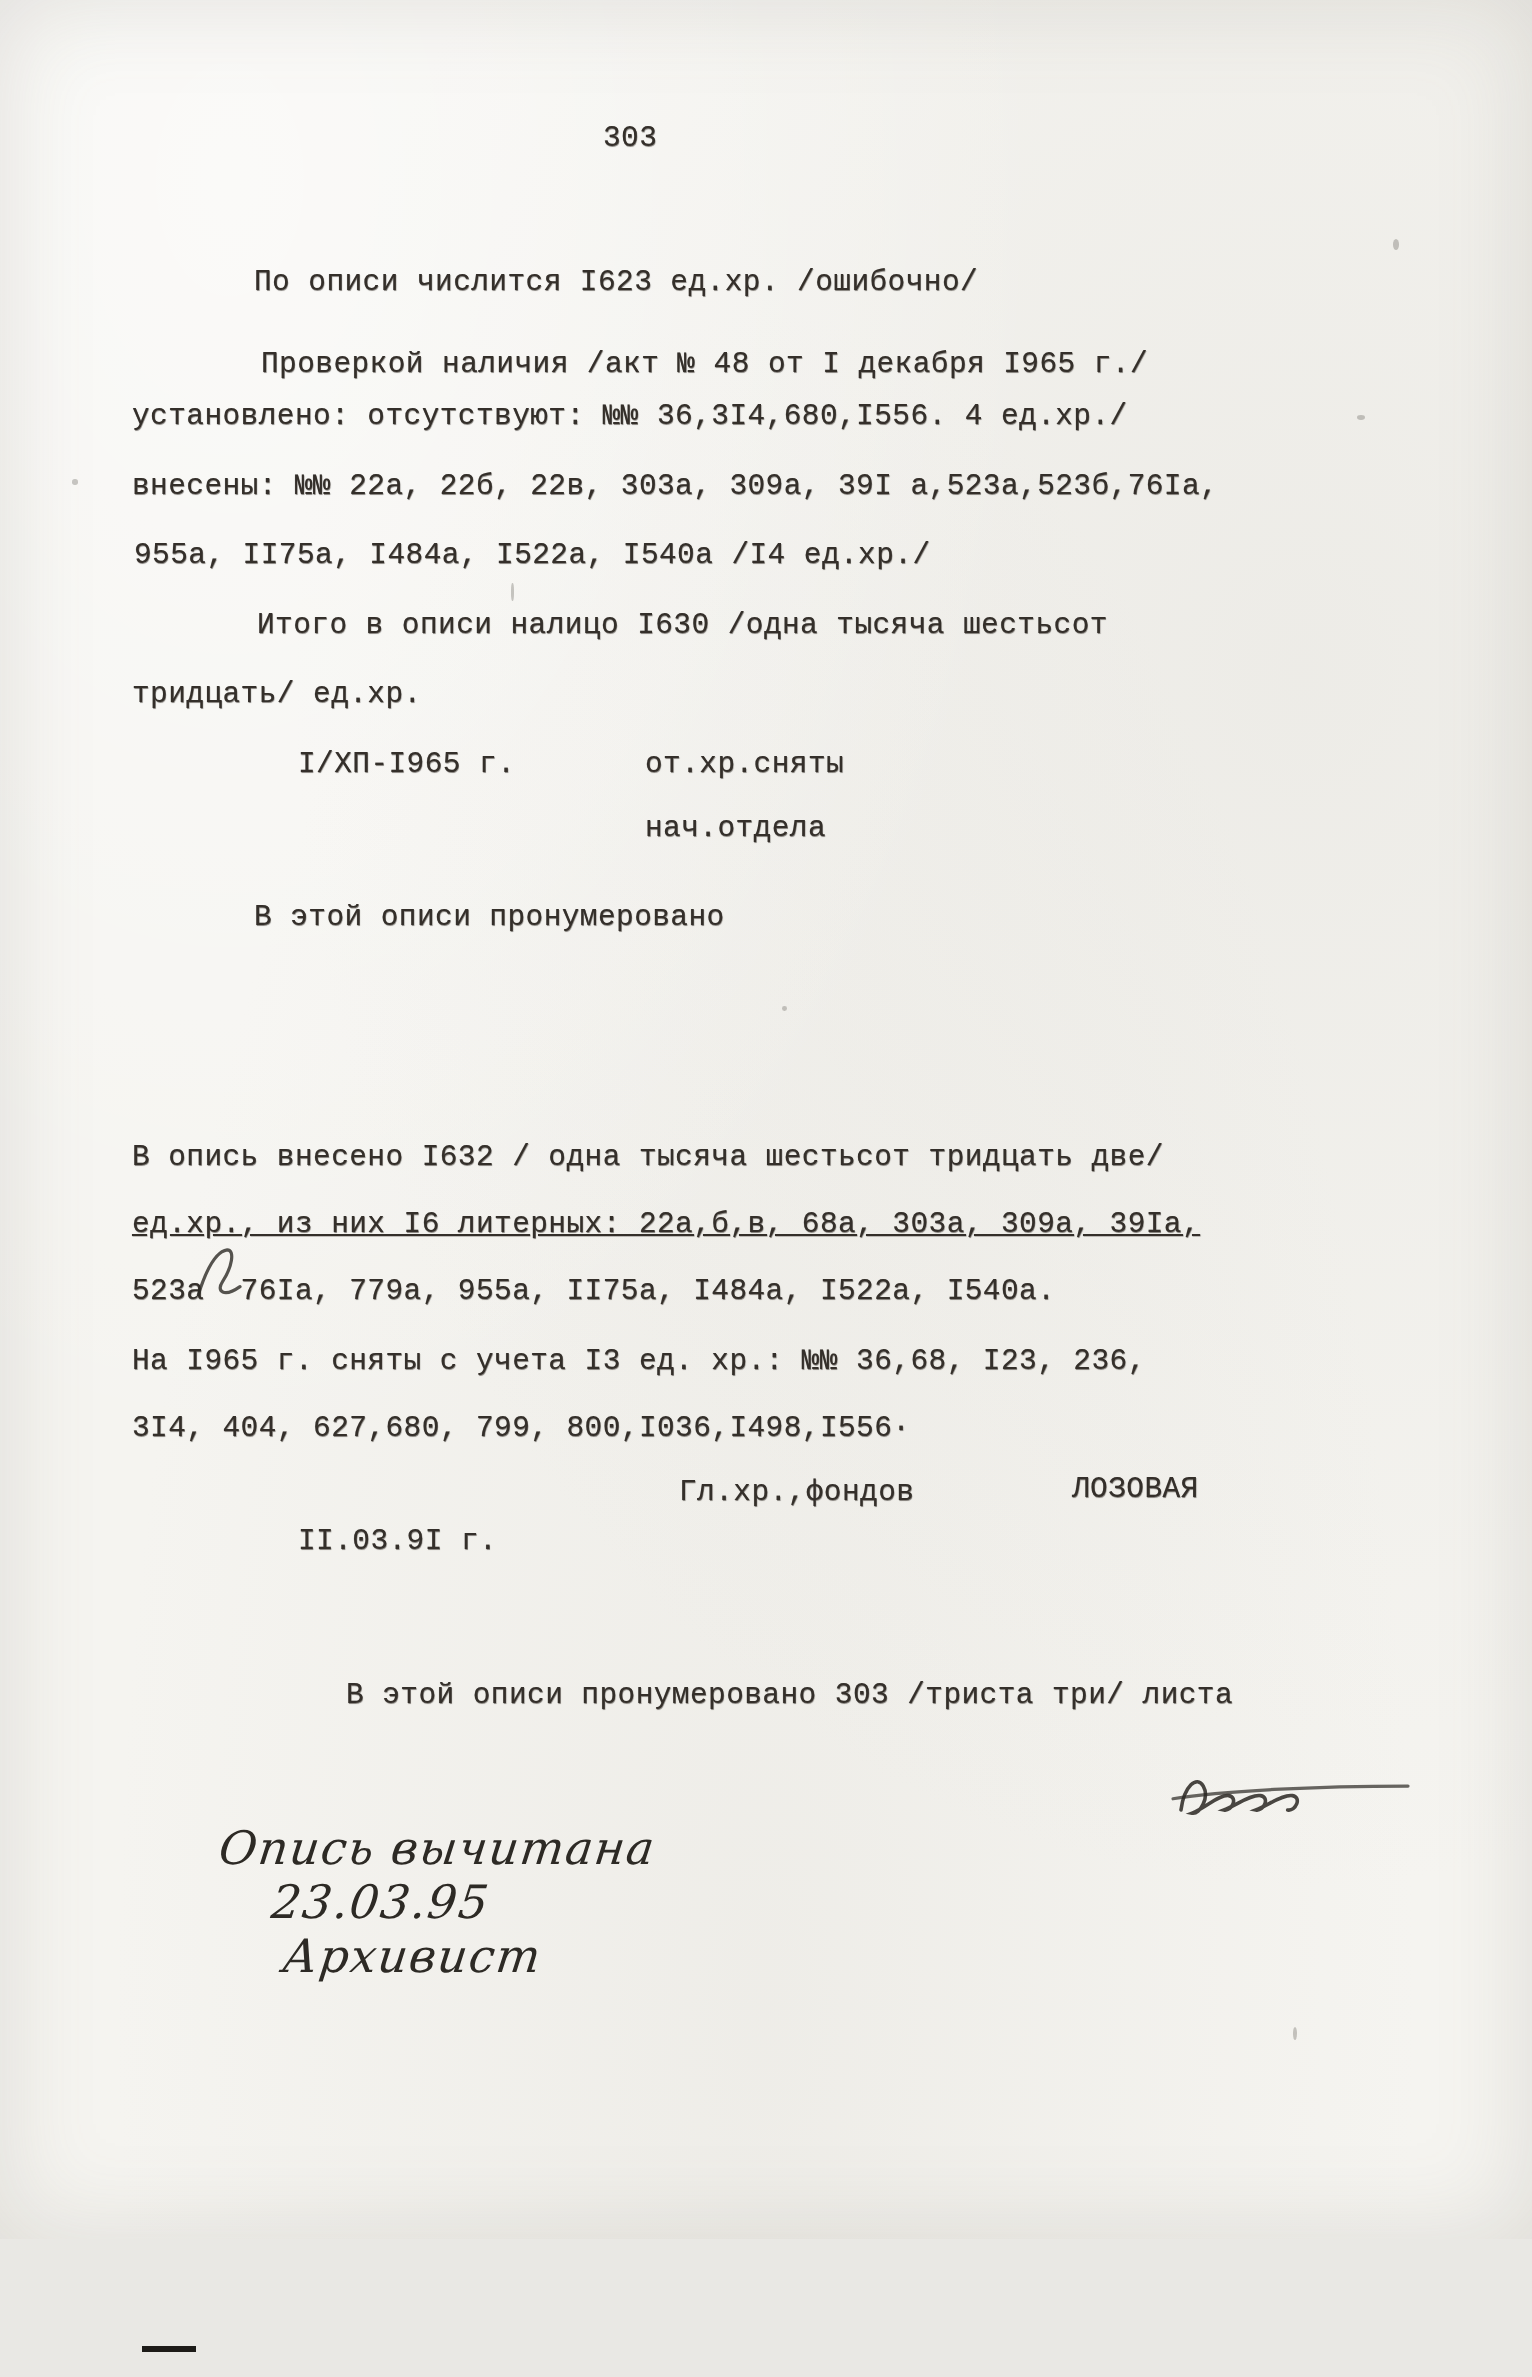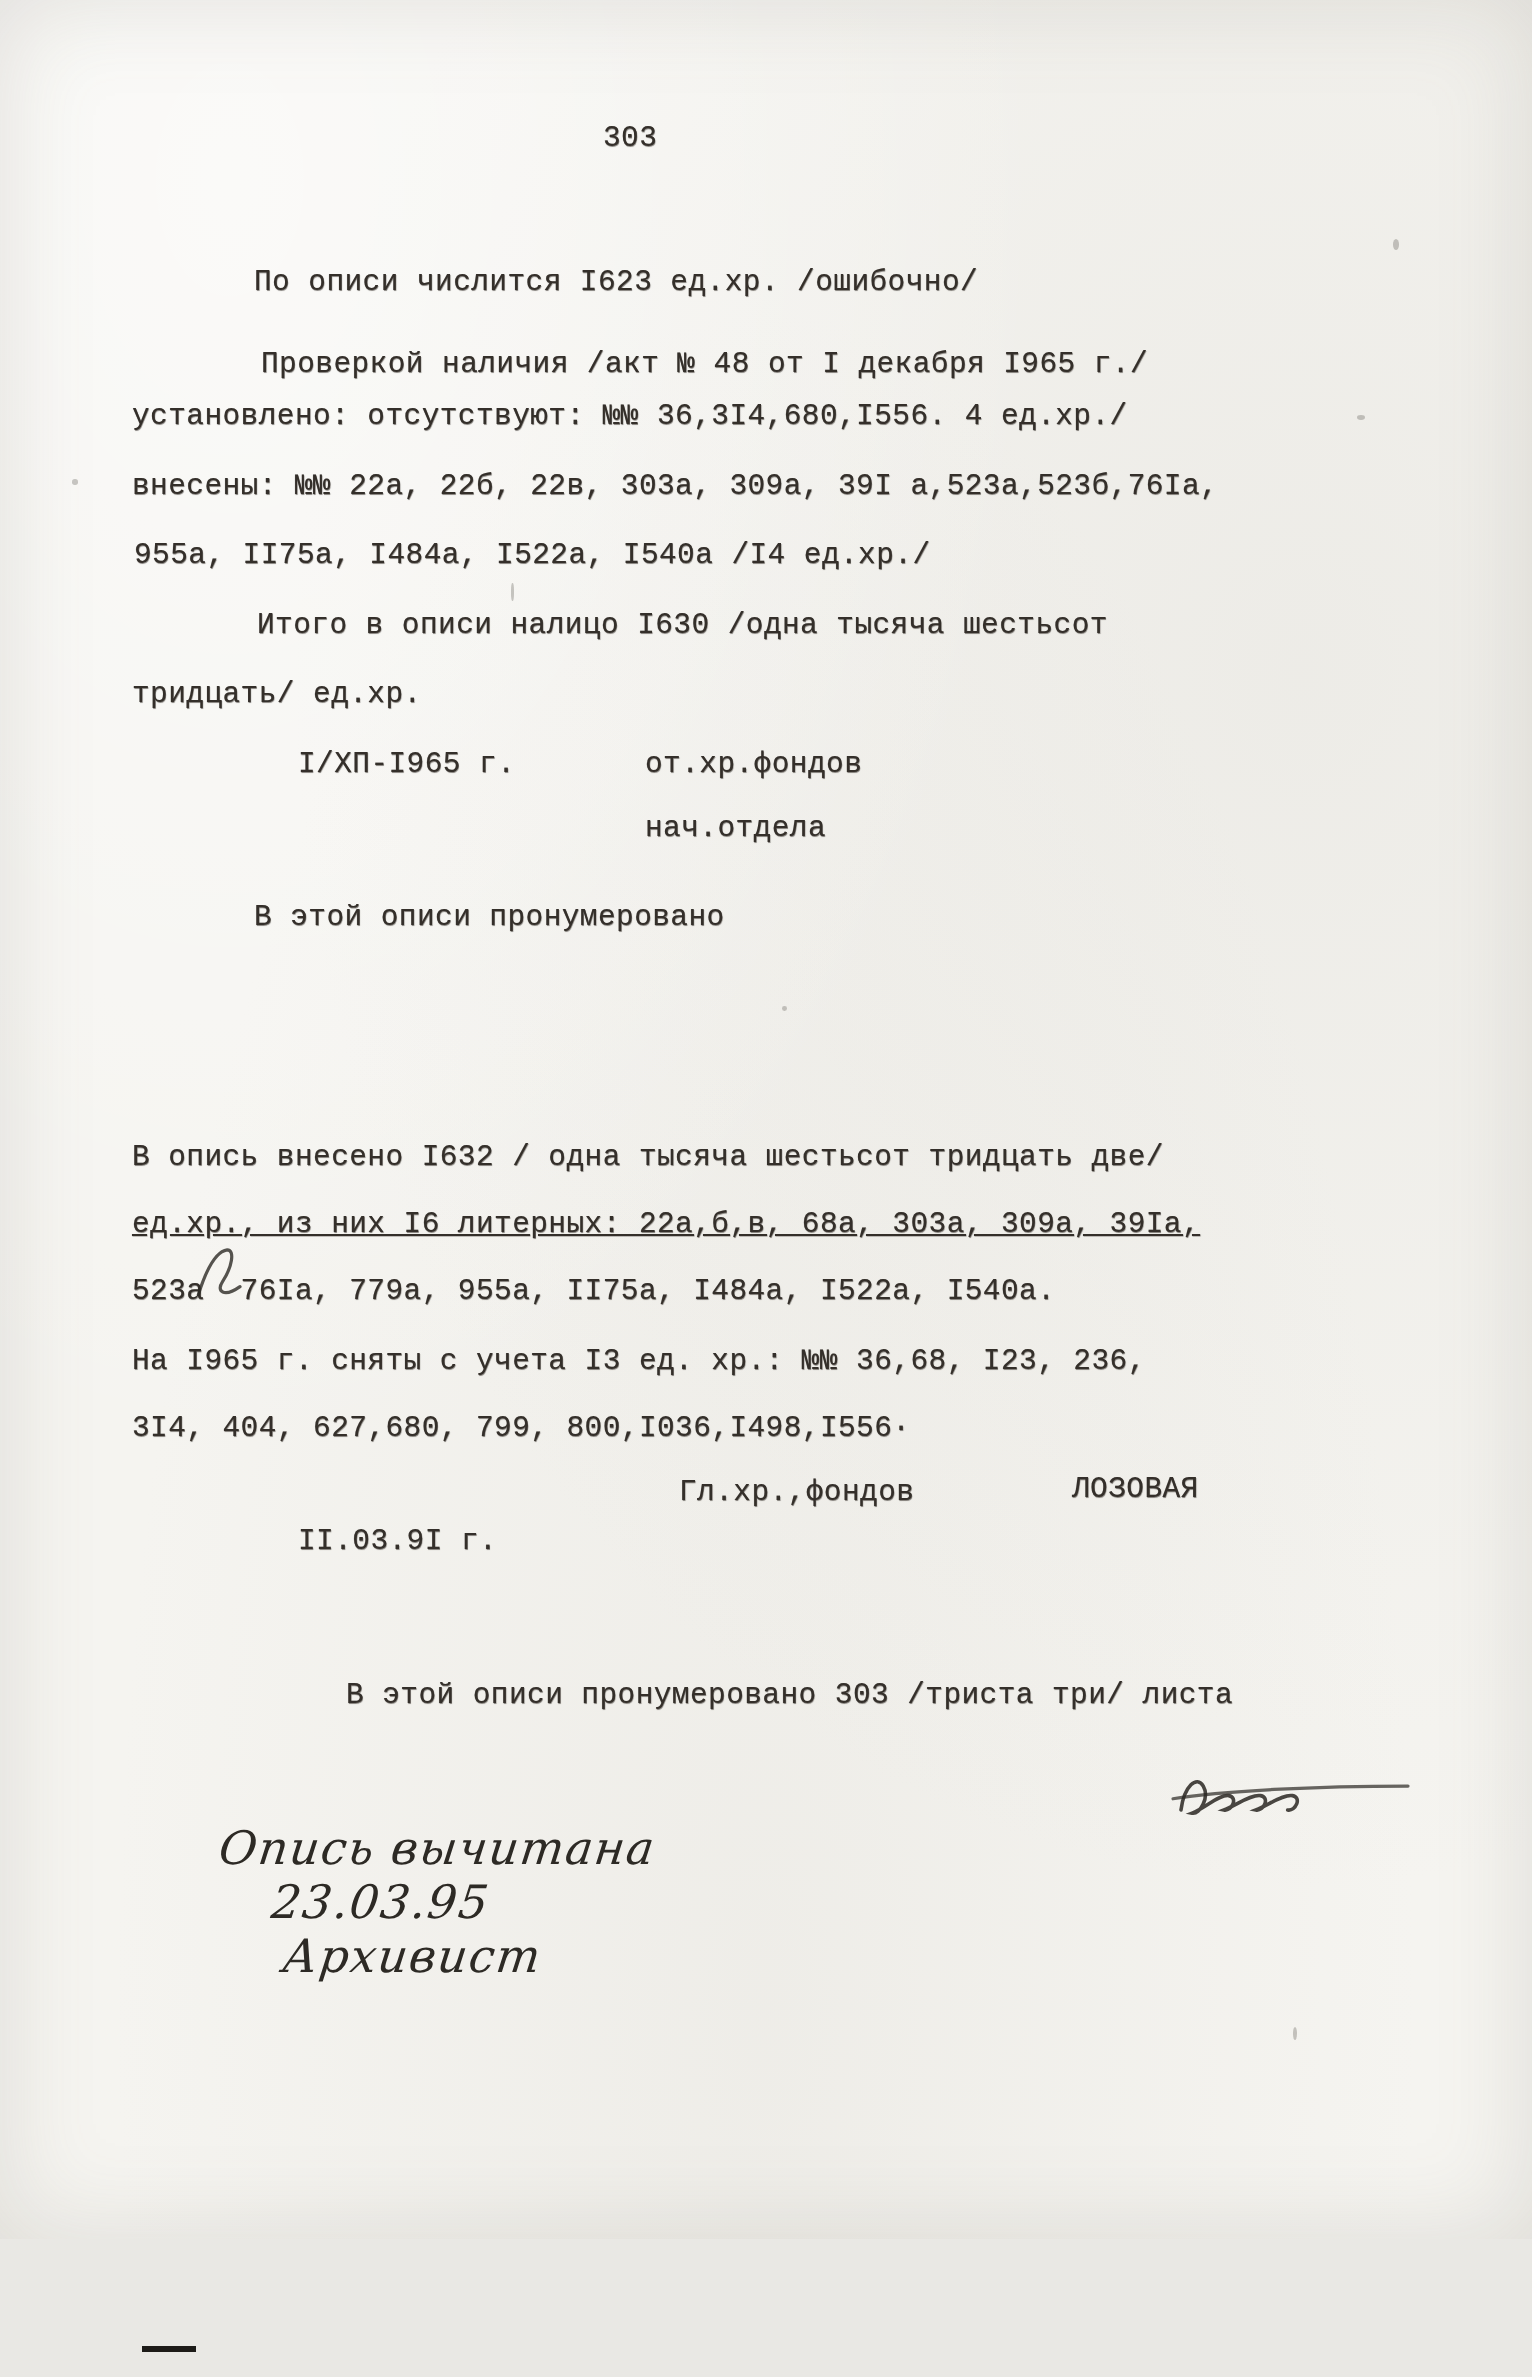--- a/index.html
+++ b/index.html
@@ -58,21 +58,21 @@
 
   <div class="tw" style="left:254px; top:265px;">По описи числится I623 ед.хр. /ошибочно/</div>
   <div class="tw" style="left:261px; top:334px;margin-top:13px;">Проверкой наличия /акт № 48 от I декабря I965 г./</div>
   <div class="tw" style="left:132px; top:399px;">установлено: отсутствуют: №№ 36,3I4,680,I556. 4 ед.хр./</div>
   <div class="tw" style="left:132px; top:469px;">внесены: №№ 22а, 22б, 22в, 303а, 309а, 39I а,523а,523б,76Iа,</div>
   <div class="tw" style="left:134px; top:538px;">955а, II75а, I484а, I522а, I540а /I4 ед.хр./</div>
   <div class="tw" style="left:257px; top:608px;">Итого в описи налицо I630 /одна тысяча шестьсот</div>
   <div class="tw" style="left:132px; top:677px;">тридцать/ ед.хр.</div>
 
   <div class="tw" style="left:298px; top:747px;">I/ХП-I965 г.</div>
-  <div class="tw" style="left:645px; top:747px;">от.хр.фондов</div>
+  <div class="tw" style="left:645px; top:747px;">от.хр.сняты</div>
   <div class="tw" style="left:645px; top:811px;">нач.отдела</div>
 
   <div class="tw" style="left:254px; top:900px;">В этой описи пронумеровано</div>
 
   <div class="tw" style="left:132px; top:1140px;">В опись внесено I632 / одна тысяча шестьсот тридцать две/</div>
   <div class="tw" style="left:132px; top:1207px;text-decoration:underline;">ед.хр., из них I6 литерных: 22а,б,в, 68а, 303а, 309а, 39Iа,</div>
   <div class="tw" style="left:132px; top:1274px;">523а  76Iа, 779а, 955а, II75а, I484а, I522а, I540а.</div>
   <div class="tw" style="left:132px; top:1344px;">На I965 г. сняты с учета I3 ед. хр.: №№ 36,68, I23, 236,</div>
   <div class="tw" style="left:132px; top:1411px;">3I4, 404, 627,680, 799, 800,I036,I498,I556·</div>
 

